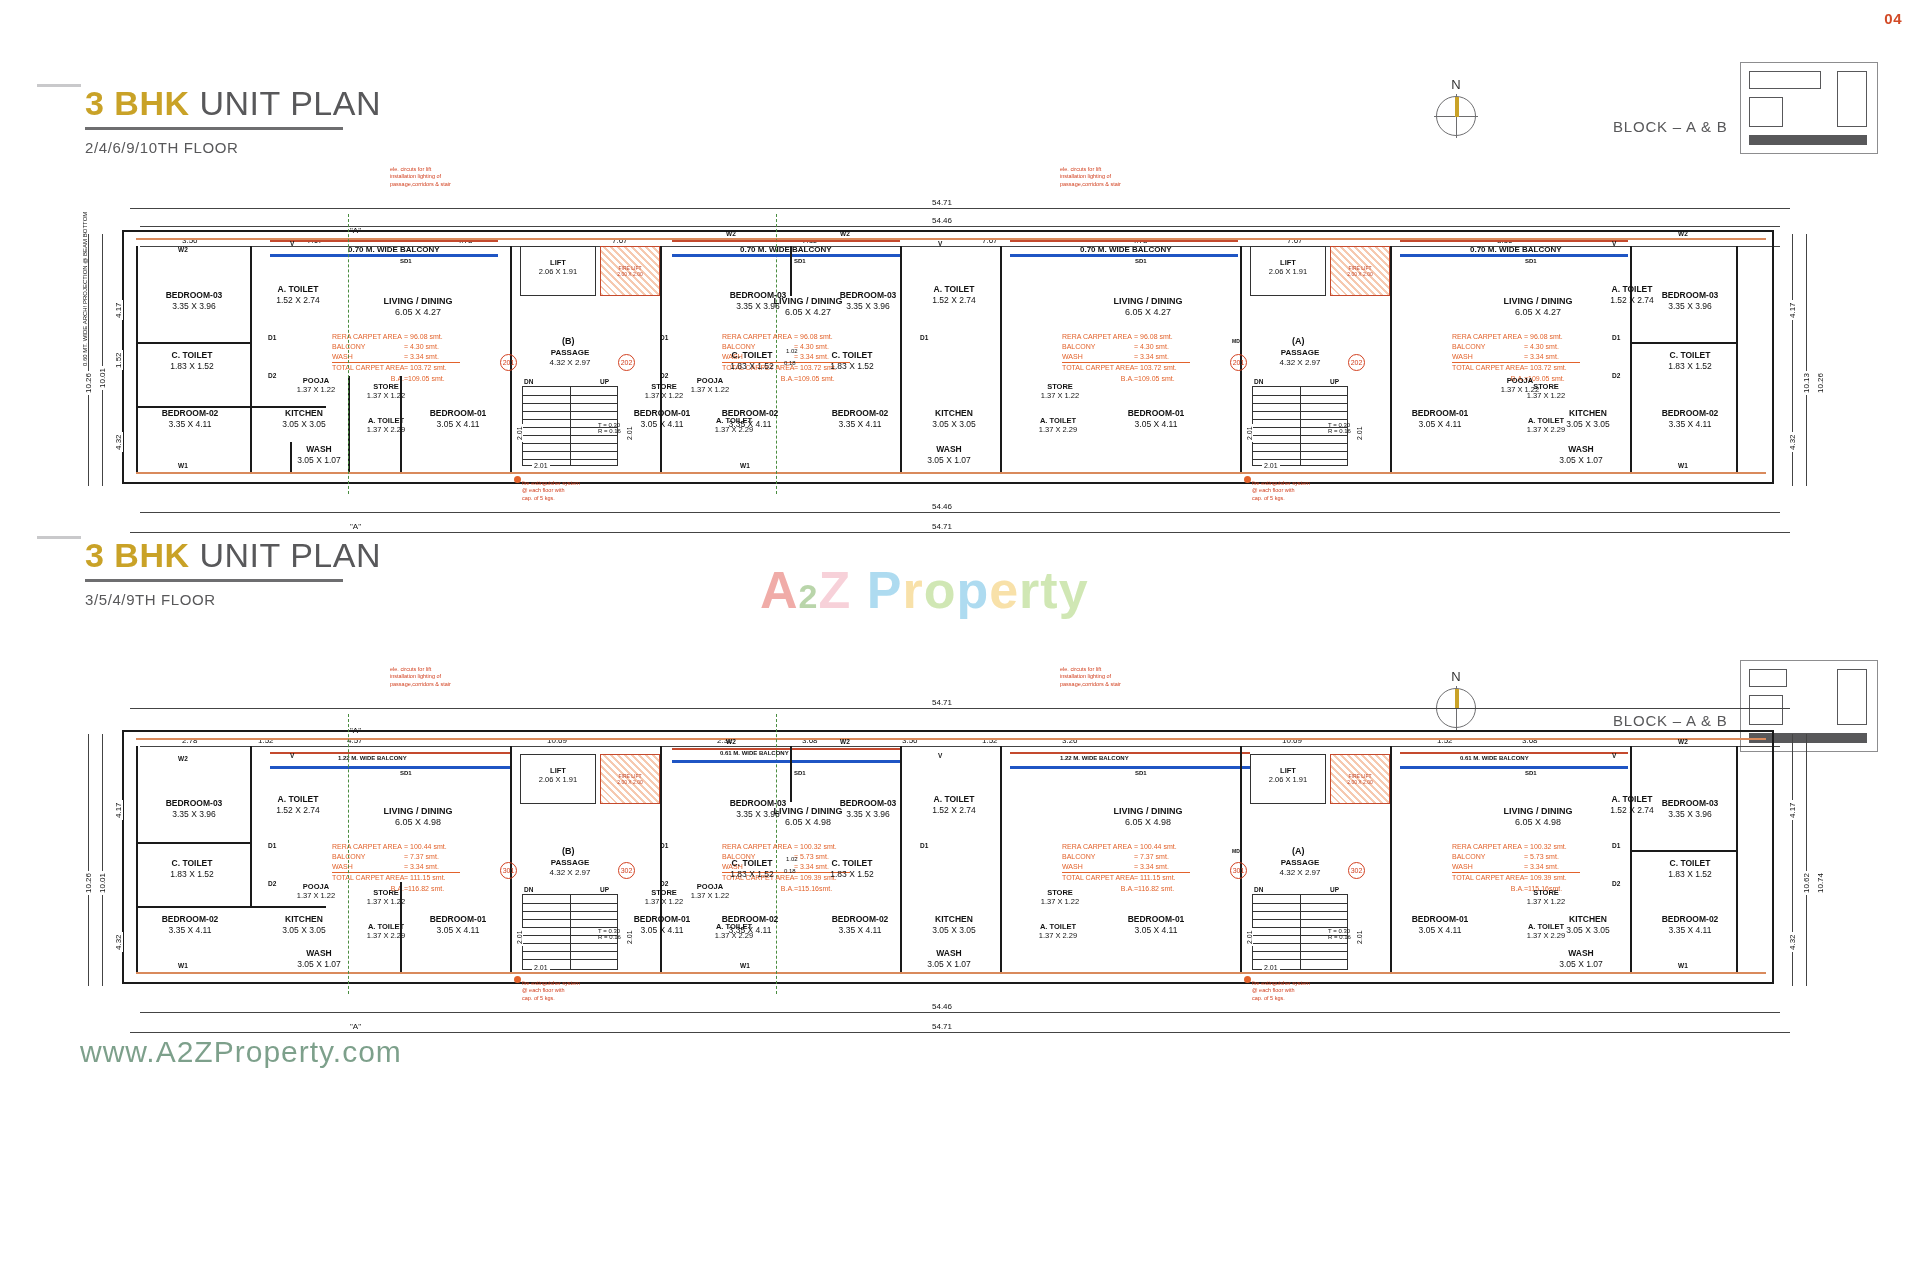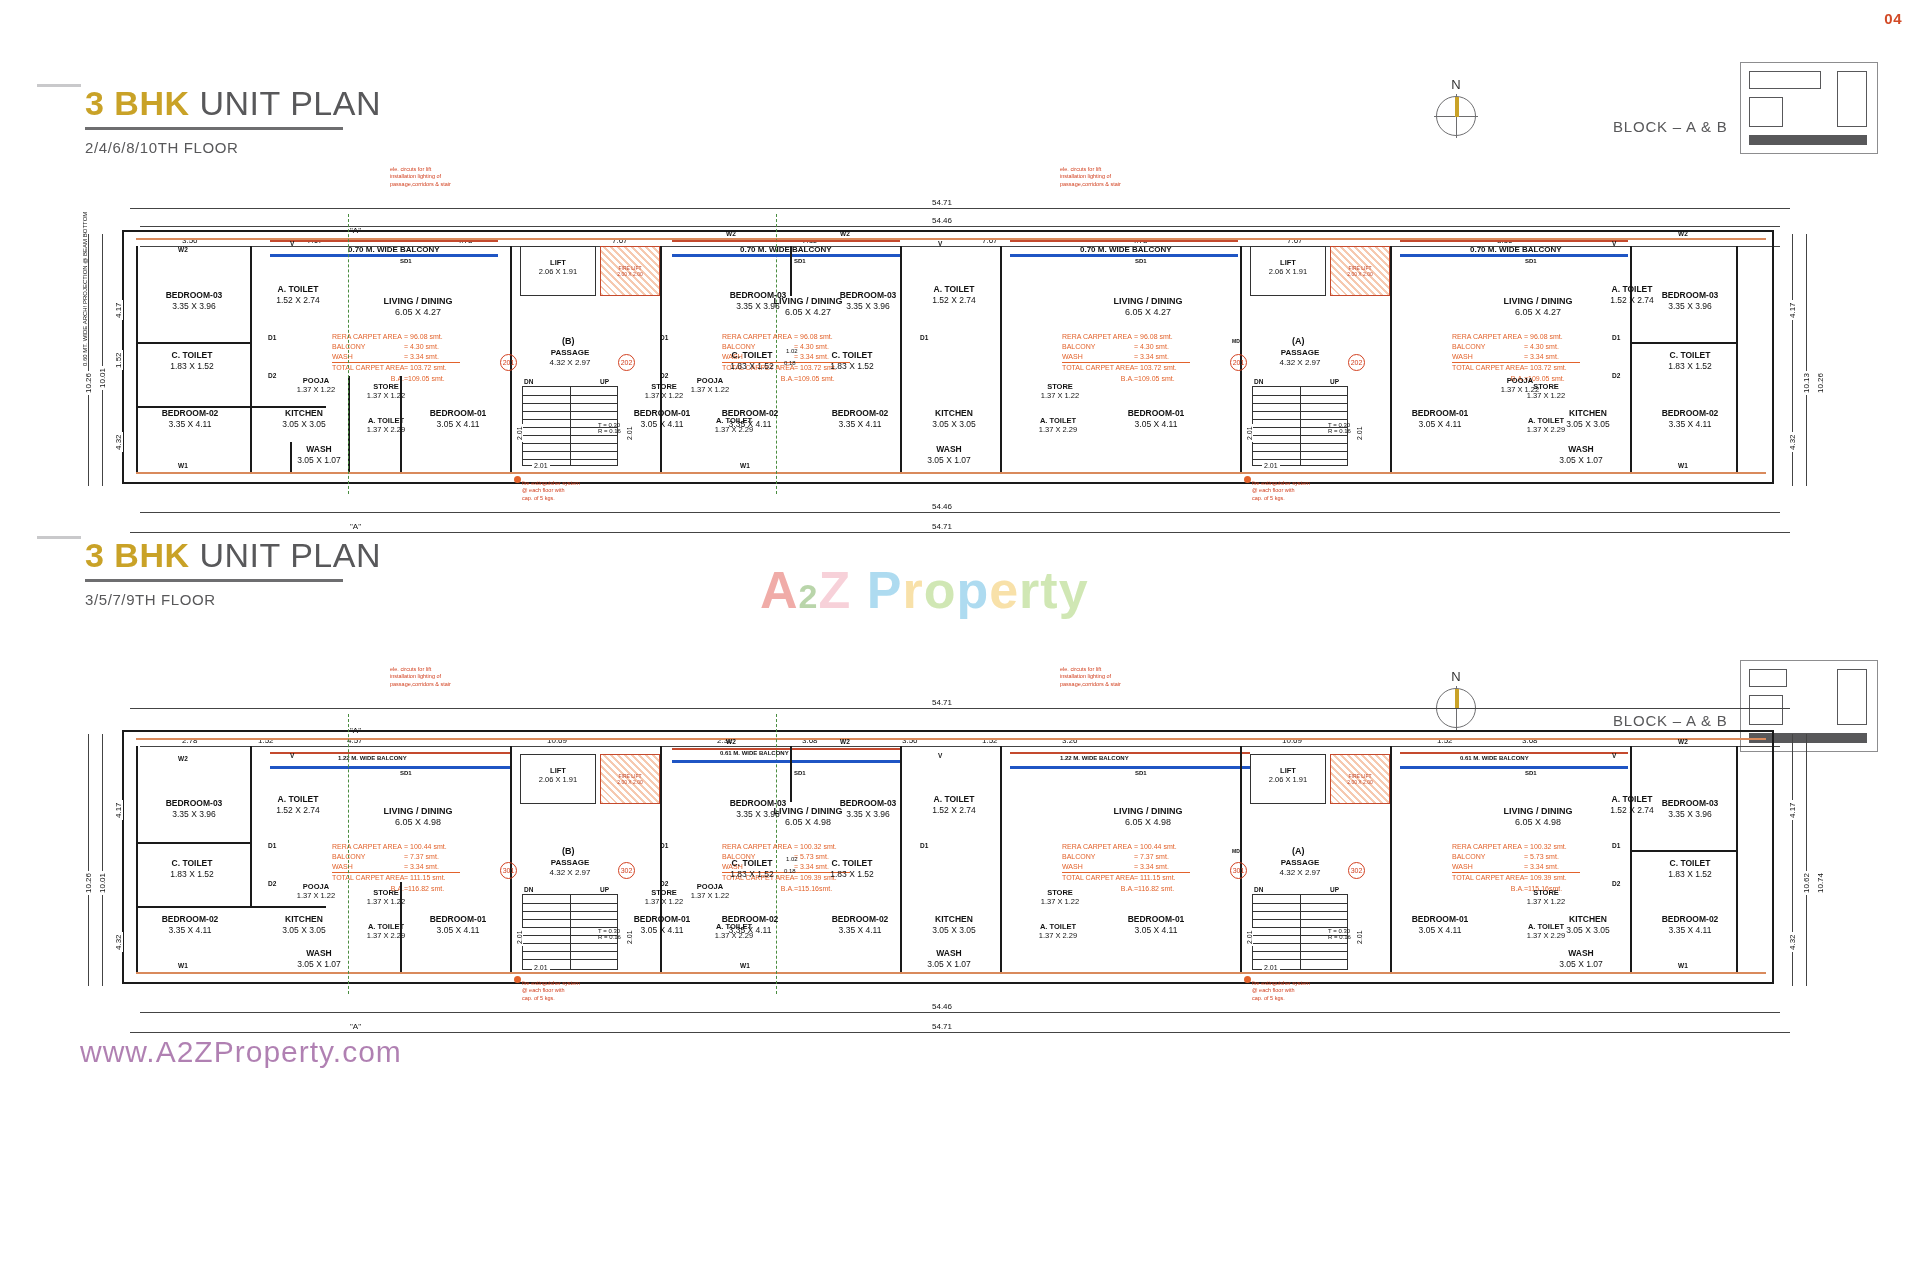--- a/index.html
+++ b/index.html
@@ -41,21 +41,21 @@
   .wm{ position:absolute; left:760px; top:560px; font-size:52px; font-weight:bold; letter-spacing:1px; opacity:.48; white-space:nowrap;}
   .wm span:nth-child(1){color:#e0534a;}
   .wm span:nth-child(2){color:#6fa84f;font-size:34px;}
   .wm span:nth-child(3){color:#f0a0b0;}
   .wm span:nth-child(4){color:#57b6e0;}
   .wm span:nth-child(5){color:#f2c14e;}
   .wm span:nth-child(6){color:#9fcf63;}
   .wm span:nth-child(7){color:#57b6e0;}
   .wm span:nth-child(8){color:#f2c14e;}
   .wm span:nth-child(9){color:#9fcf63;}
-  .wm2{ position:absolute; left:80px; top:1035px; font-size:30px; color:#701a75; opacity:.55; letter-spacing:1px;}
+  .wm2{ position:absolute; left:80px; top:1035px; font-size:30px; color:#14532d; opacity:.55; letter-spacing:1px;}
   
   .plan{ position:absolute; }
   .wall{ position:absolute; background:#1a1a1a; }
   .wall-ext{ position:absolute; background:#d98a5c; }
   .balcony-line{ position:absolute; background:#1f55c4; height:3px; }
   .balcony-line-red{ position:absolute; background:#c44a2e; height:2px;}
   .room-lab{ position:absolute; font-size:8.5px; text-align:center; line-height:1.25; color:#111; white-space:nowrap;}
   .room-lab b{ font-weight:bold; }
   .tiny{ position:absolute; font-size:6px; color:#111; white-space:nowrap;}
   .tiny-b{ position:absolute; font-size:6.5px; color:#111; font-weight:bold; white-space:nowrap;}
@@ -93,21 +93,21 @@
 <div class="wm2">www.A2ZProperty.com</div>
 
 <div class="title-wrap" style="left:85px; top:84px;">
   <div class="title-line1">
     <span class="bhk">3 BHK</span>
     <span class="rest">UNIT PLAN</span>
   </div>
   <div class="title-rule">
       <div class="title-rule-left"></div>
     </div>
-  <div class="title-sub">2/4/6/8/10TH FLOOR</div>
+  <div class="title-sub">2/4/6/9/10TH FLOOR</div>
 </div>
 <div class="block-label" style="left:1613px; top:118px;">BLOCK – A &amp; B</div>
 
 <div class="compass" style="left:1436px; top:96px;">
   <div class="ring"></div>
     <div class="vline"></div>
     <div class="hline"></div>
     <div class="needle"></div>
   <div class="nlab">N</div>
 </div>
@@ -120,21 +120,21 @@
 </div>
 
 <div class="title-wrap" style="left:85px; top:536px;">
   <div class="title-line1">
     <span class="bhk">3 BHK</span>
     <span class="rest">UNIT PLAN</span>
   </div>
   <div class="title-rule">
       <div class="title-rule-left"></div>
     </div>
-  <div class="title-sub">3/5/7/9TH FLOOR</div>
+  <div class="title-sub">3/5/4/9TH FLOOR</div>
 </div>
 <div class="block-label" style="left:1613px; top:712px;">BLOCK – A &amp; B</div>
 
 <div class="compass" style="left:1436px; top:688px;">
   <div class="ring"></div>
     <div class="vline"></div>
     <div class="hline"></div>
     <div class="needle"></div>
   <div class="nlab">N</div>
 </div>

